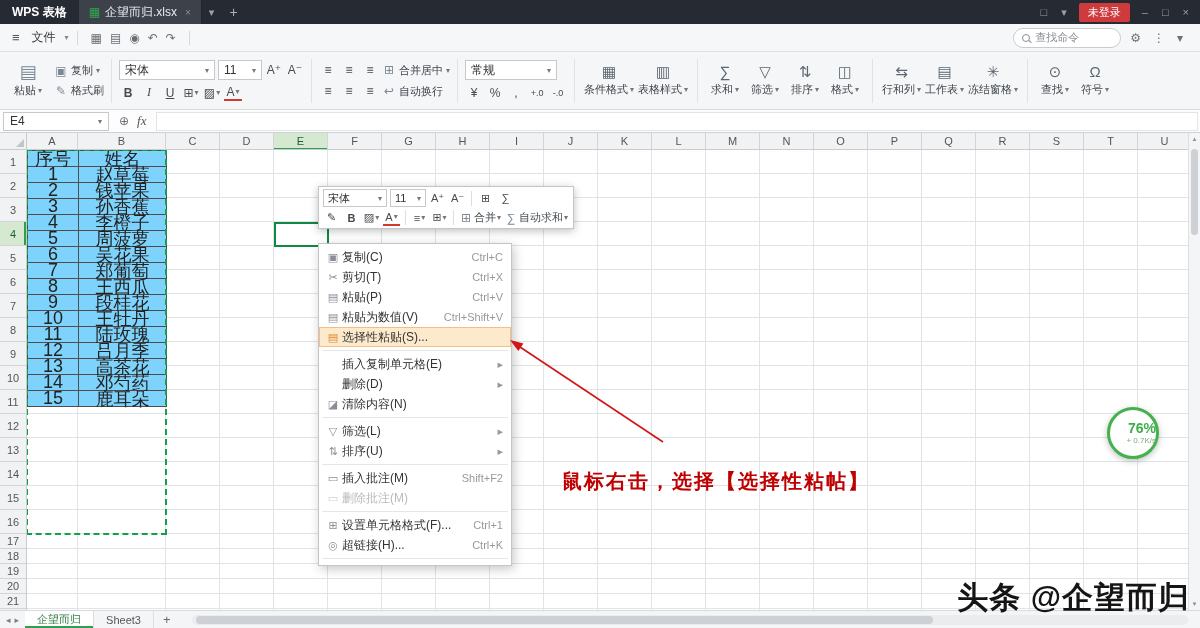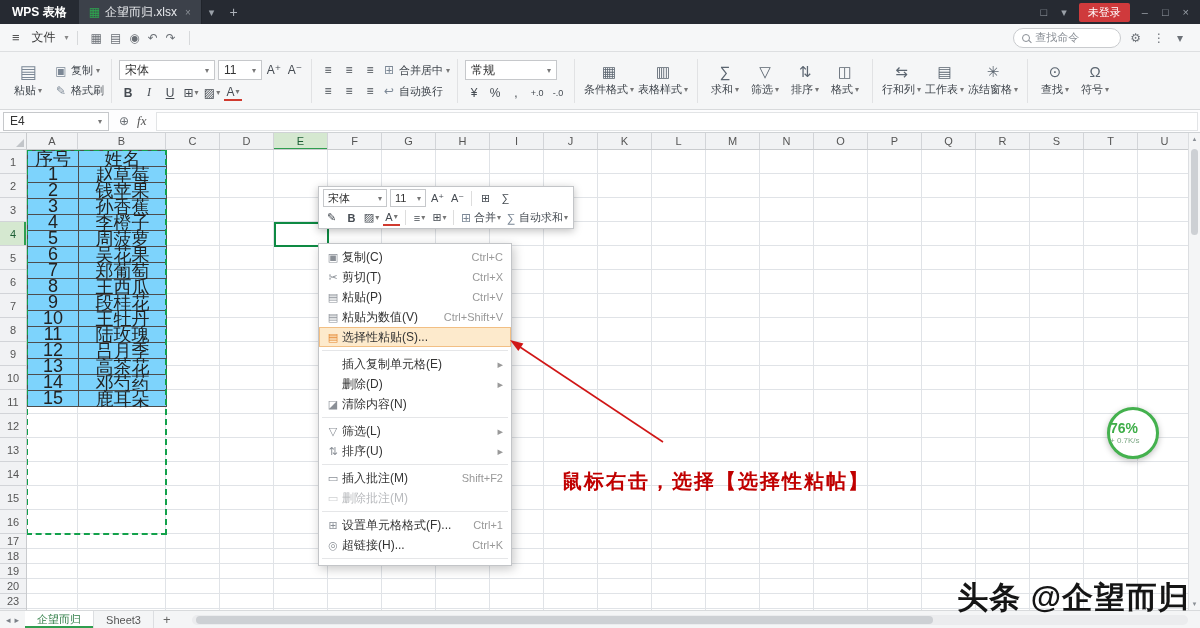--- a/index.html
+++ b/index.html
@@ -109,21 +109,21 @@
   .cm-item.dis .cm-ic{color:#cfd1d3}
   .cm-ic{width:18px;text-align:center;color:#8a8f96;font-size:11px;flex:none}
   .cm-ic.orange{color:#e58934}
   .cm-lb{white-space:nowrap}
   .cm-rt{margin-left:auto;color:#999;font-size:11px}
   .cm-sep{height:1px;background:#e5e6e8;margin:3px 3px}
 
   
   #arrow-svg{position:absolute;left:0;top:0;width:1200px;height:628px;pointer-events:none;z-index:40}
   #annotation{position:absolute;left:562px;top:468px;font-size:20px;font-weight:bold;font-family:"Liberation Serif","DejaVu Serif",serif;letter-spacing:2px;z-index:41;white-space:nowrap}
-  #badge{position:absolute;left:1107px;top:407px;width:52px;height:52px;border-radius:50%;background:#fff;border:3px solid #44b14e;box-shadow:0 2px 6px rgba(0,0,0,.25);display:flex;flex-direction:column;align-items:flex-start;justify-content:center;z-index:42}
+  #badge{position:absolute;left:1107px;top:407px;width:52px;height:52px;border-radius:50%;background:#fff;border:3px solid #44b14e;box-shadow:0 2px 6px rgba(0,0,0,.25);display:flex;flex-direction:column;align-items:flex-end;justify-content:center;z-index:42}
   .badge-pct{color:#3fae49;font-weight:bold;font-size:14px;line-height:15px}
   .badge-speed{color:#7ea886;font-size:8px;line-height:9px}
   #watermark{position:absolute;right:10px;top:577px;font-size:31px;font-weight:bold;color:#151515;z-index:45;letter-spacing:1px;white-space:nowrap}
 </style>
 </head>
 <body>
 
 <div id="titlebar">
   <div class="tlogo">
     <span>WPS 表格</span>
@@ -385,21 +385,21 @@
       <div class="row-h" style="height: 24px;">11</div>
       <div class="row-h" style="height: 24px;">12</div>
       <div class="row-h" style="height: 24px;">13</div>
       <div class="row-h" style="height: 24px;">14</div>
       <div class="row-h" style="height: 24px;">15</div>
       <div class="row-h" style="height: 24px; text-align: right;">16</div>
       <div class="row-h" style="height: 15px;">17</div>
       <div class="row-h" style="height: 15px;">18</div>
       <div class="row-h" style="height: 15px;">19</div>
       <div class="row-h" style="height: 15px;">20</div>
-      <div class="row-h" style="height: 15px;">23</div>
+      <div class="row-h" style="height: 15px;">21</div>
     </div>
   <div id="sheet">
     <div id="data-table">
         <div class="t-row">
           <div class="t-cell" style="width: 51px;">序号</div>
           <div class="t-cell" style="width: 88px;">姓名</div>
         </div>
         <div class="t-row">
           <div class="t-cell" style="width: 51px;">1</div>
           <div class="t-cell" style="width: 88px;">赵草莓</div>

